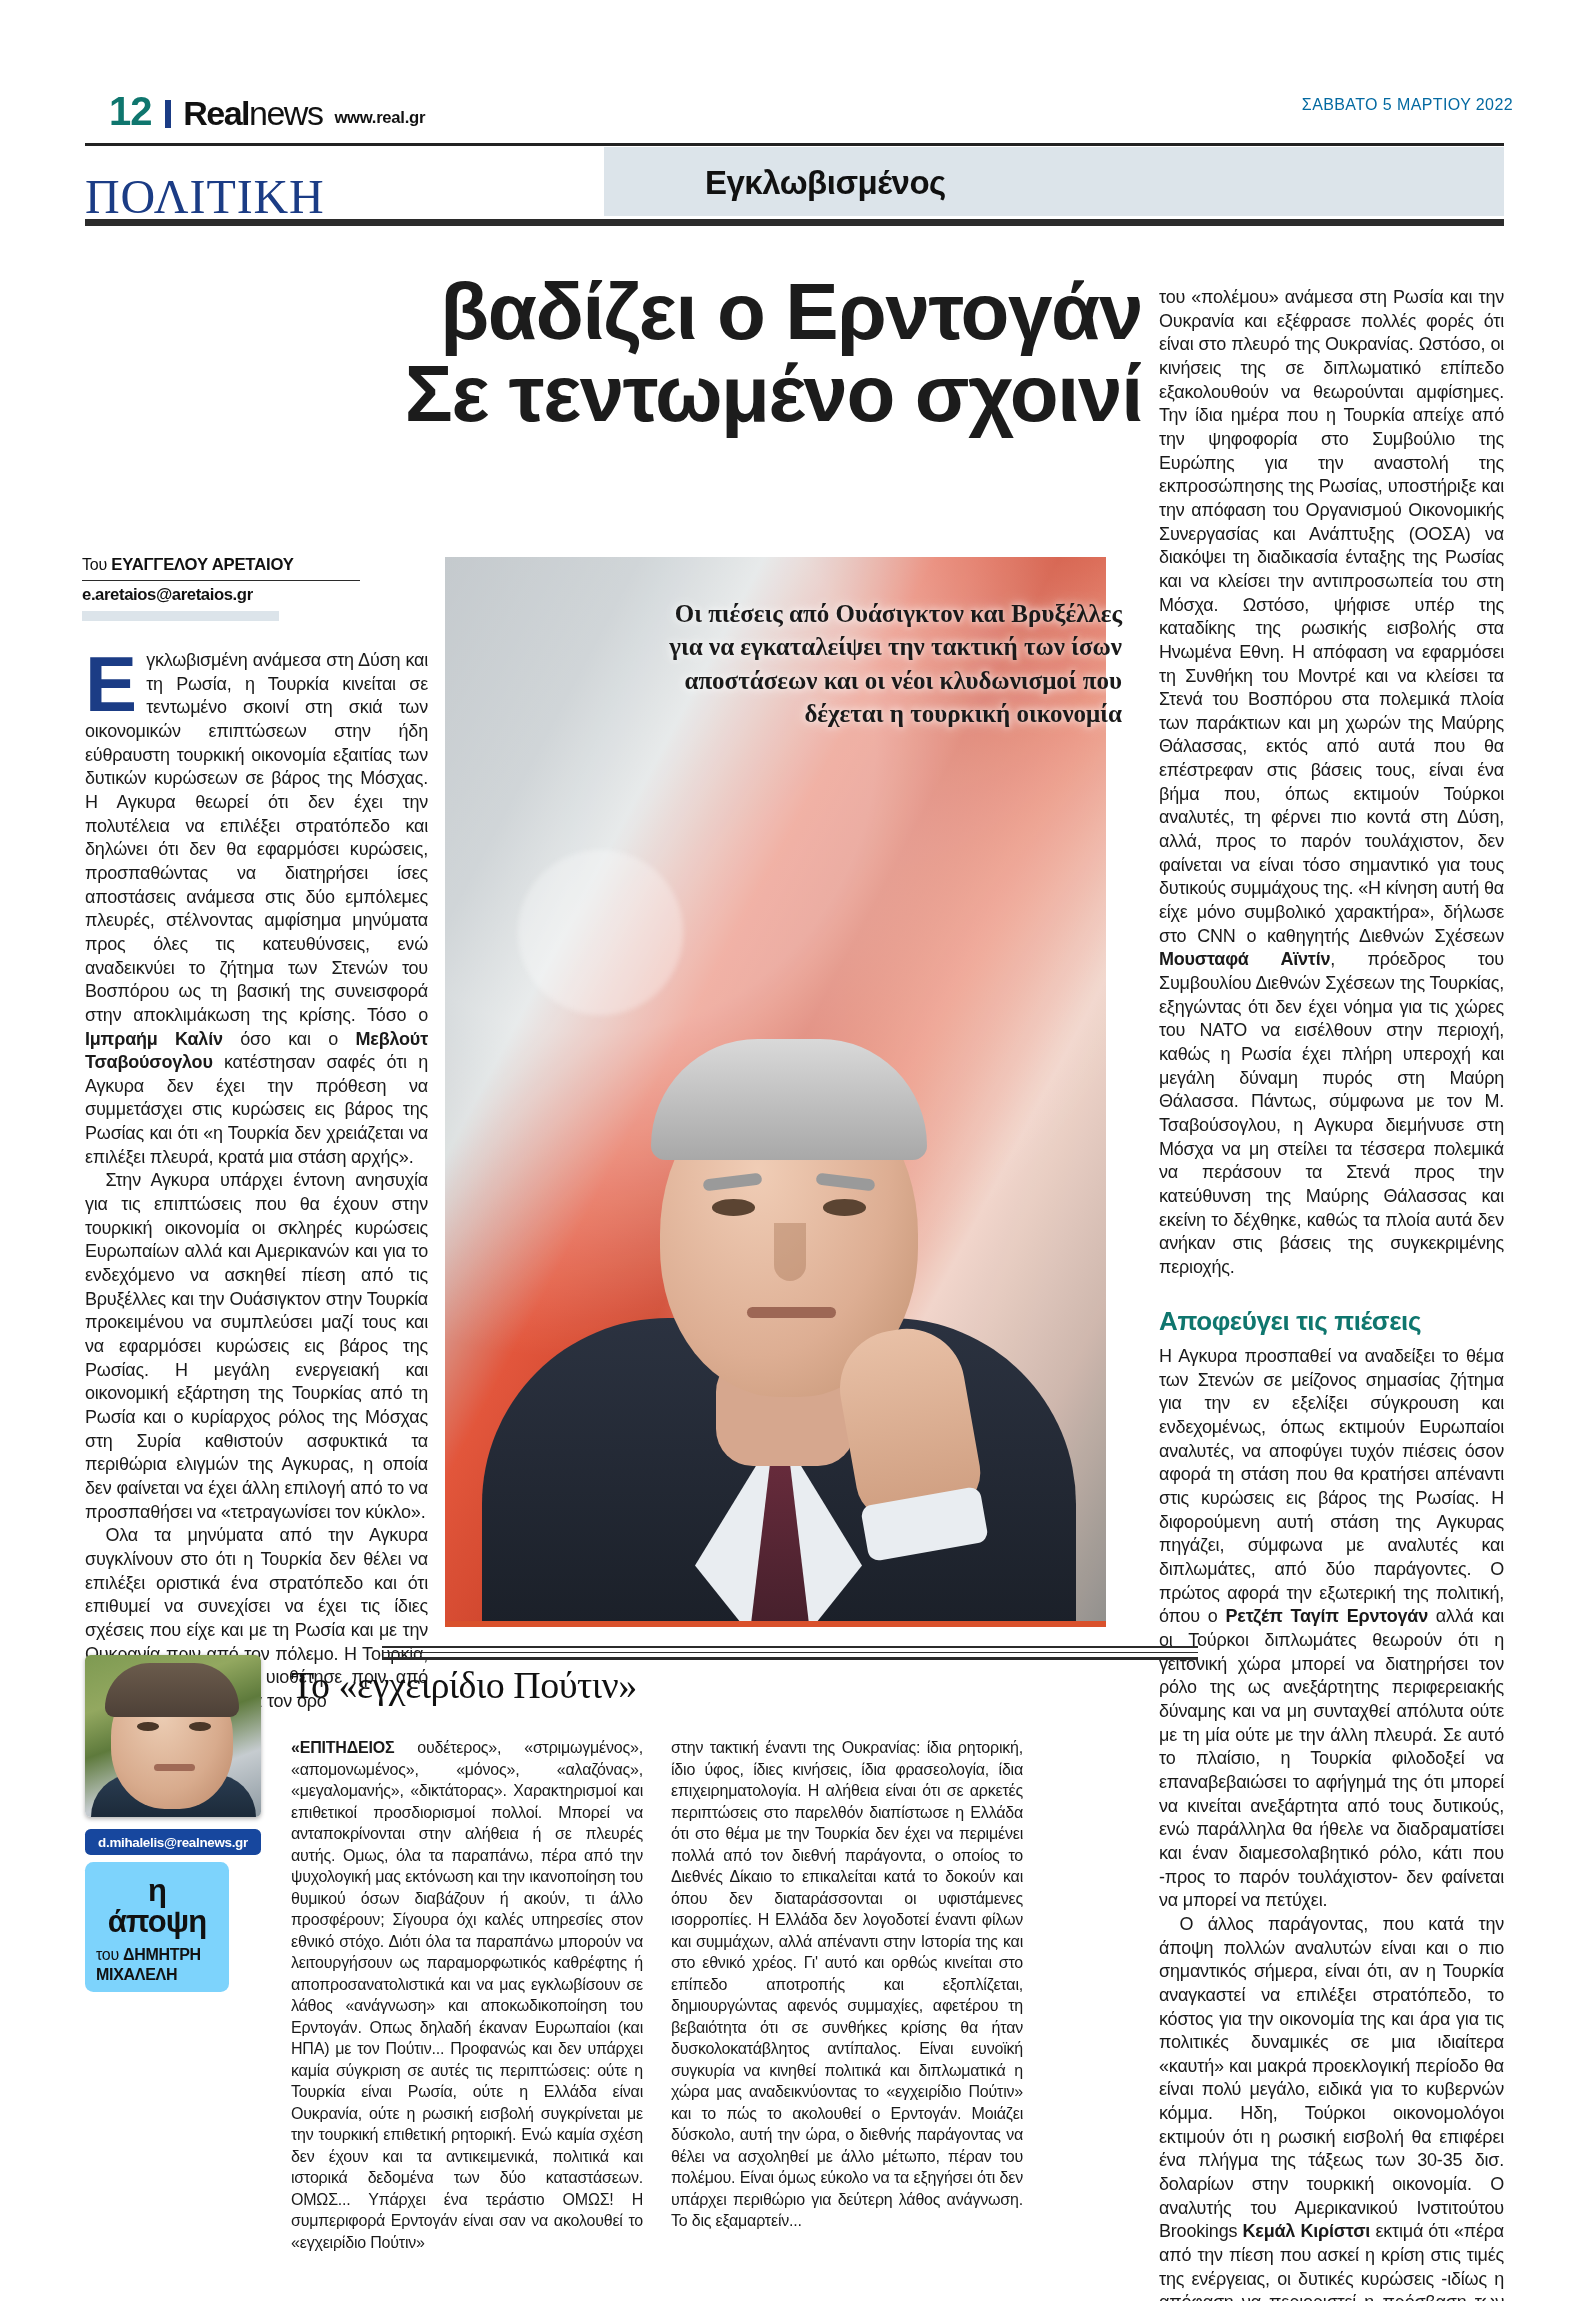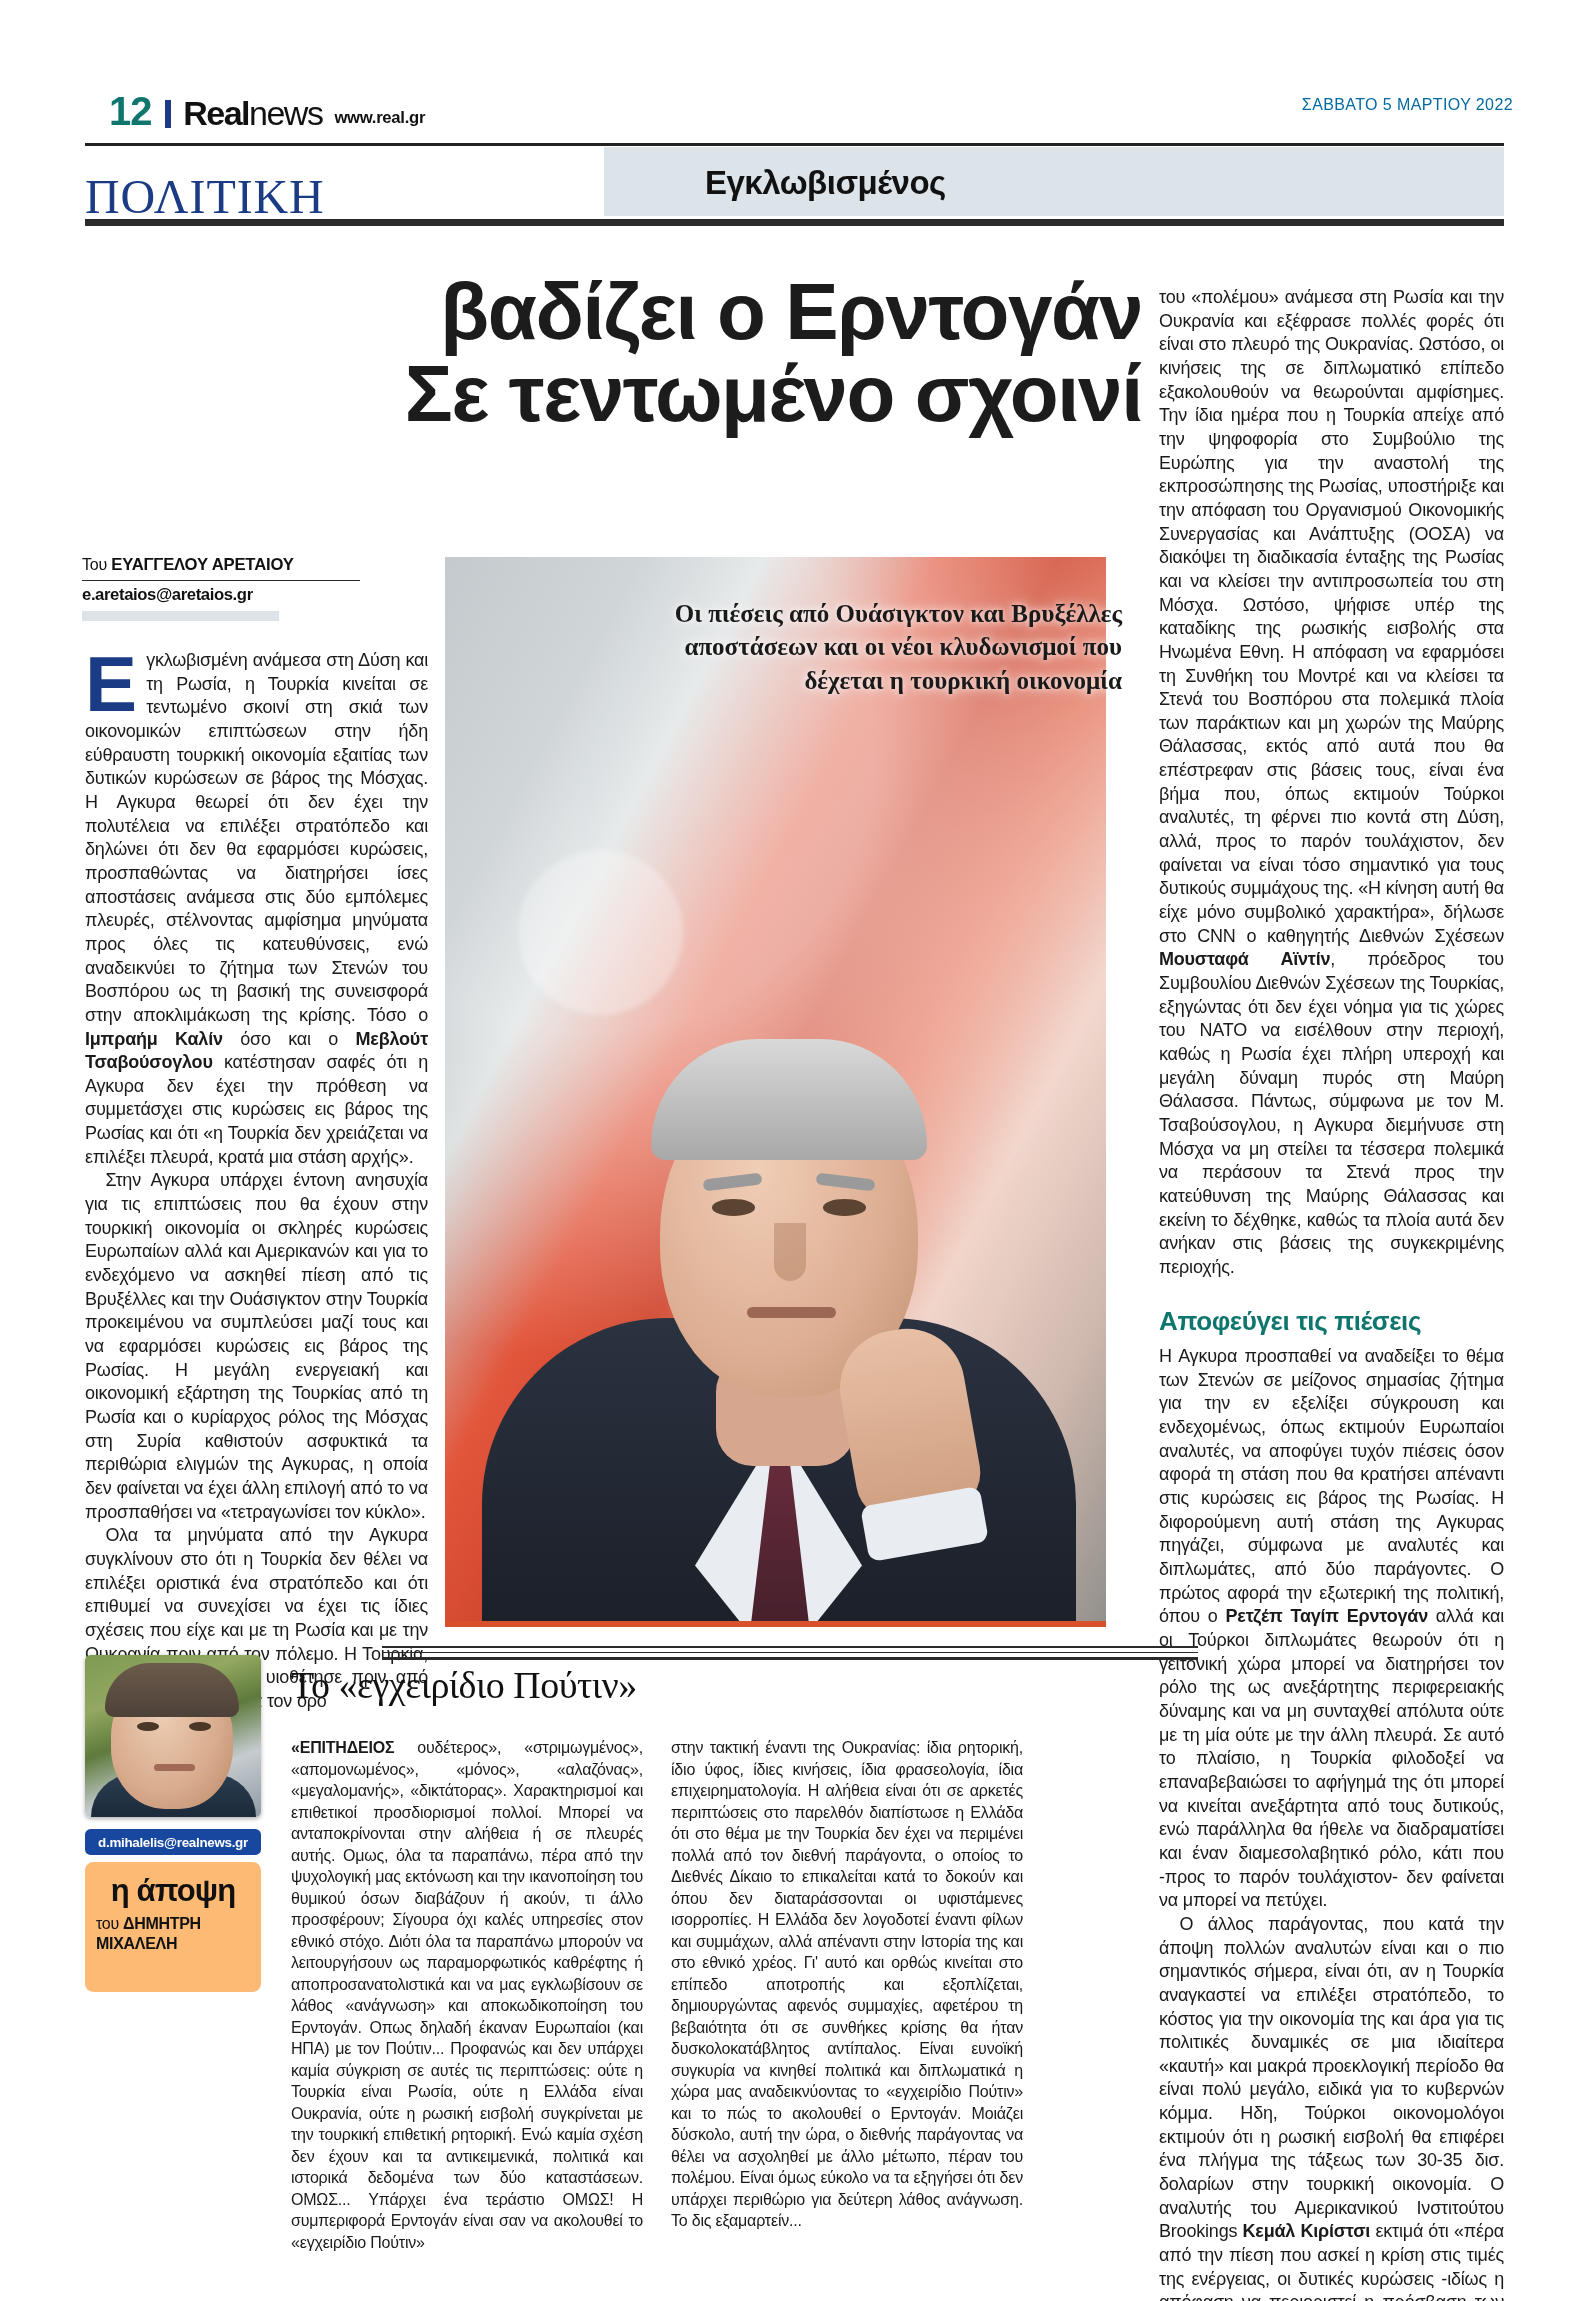--- a/index.html
+++ b/index.html
@@ -145,21 +145,21 @@
   .op-eye-r{position:absolute;left:104px;top:67px;width:22px;height:8.3px;border-radius:50%;background:#4a3728;}
   .op-mouth{position:absolute;left:69px;top:109px;width:41px;height:6.5px;border-radius:4.6px;background:#a06a56;}
   .op-shirt{position:absolute;left:5.6px;bottom:0;width:165px;height:43px;background:linear-gradient(180deg,#2a3d52,#1c2a39);border-radius:46px 46px 0 0;}
 
   .op-email{
     position:absolute;left:0;top:183px;width:176px;height:26px;border-radius:5.6px;background:#17479e;
     color:#fff;font-size:13.4px;font-weight:bold;display:flex;align-items:center;justify-content:center;
     letter-spacing:-0.3px;
   }
   .op-card{
-    position:absolute;left:0;top:216px;width:176px;height:130px;border-radius:8.3px;background:#fdba74;
+    position:absolute;left:0;top:216px;width:144px;height:130px;border-radius:8.3px;background:#7dd3fc;
     padding:13px 11px 0 11px;box-sizing:border-box;
   }
   .op-card .t1{font-size:31px;font-weight:bold;color:#111;letter-spacing:-0.9px;line-height:1;text-align:center;}
   .op-card .t2{font-size:16px;color:#111;margin-top:8.3px;line-height:1.25;letter-spacing:-0.3px;}
   .op-card .t2 b{font-weight:bold;}
 
   .op-title{
     position:absolute;left:206px;top:16.7px;width:649px;
     font-family:"Liberation Serif",serif;font-size:38px;color:#111;letter-spacing:-0.5px;
   }
@@ -226,20 +226,21 @@
       <div class="p-eye-l"></div>
       <div class="p-eye-r"></div>
       <div class="p-nose"></div>
       <div class="p-mouth"></div>
       <div class="p-hand"></div>
       <div class="p-cuff"></div>
     </div>
   </div>
   <div class="caption">
     <span>Οι πιέσεις από Ουάσιγκτον και Βρυξέλλες</span>
+    <span>για να εγκαταλείψει την τακτική των ίσων</span>
     <span>αποστάσεων και οι νέοι κλυδωνισμοί που</span>
     <span>δέχεται η τουρκική οικονομία</span>
   </div>
   <div class="photo-underline"></div>
 
   <div class="col col-1">
     <p class="first"><span class="dropcap">Ε</span><span>γκλωβισμένη ανάμεσα στη Δύση και τη Ρωσία, η Τουρκία κινείται σε τεντωμένο σκοινί στη σκιά των οικονομικών επιπτώσεων στην ήδη εύθραυστη τουρκική οικονομία εξαιτίας των δυτικών κυρώσεων σε βάρος της Μόσχας. Η Αγκυρα θεωρεί ότι δεν έχει την πολυτέλεια να επιλέξει στρατόπεδο και δηλώνει ότι δεν θα εφαρμόσει κυρώσεις, προσπαθώντας να διατηρήσει ίσες αποστάσεις ανάμεσα στις δύο εμπόλεμες πλευρές, στέλνοντας αμφίσημα μηνύματα προς όλες τις κατευθύνσεις, ενώ αναδεικνύει το ζήτημα των Στενών του Βοσπόρου ως τη βασική της συνεισφορά στην αποκλιμάκωση της κρίσης. Τόσο ο </span><b>Ιμπραήμ Καλίν</b><span> όσο και ο </span><b>Μεβλούτ Τσαβούσογλου</b><span> κατέστησαν σαφές ότι η Αγκυρα δεν έχει την πρόθεση να συμμετάσχει στις κυρώσεις εις βάρος της Ρωσίας και ότι «η Τουρκία δεν χρειάζεται να επιλέξει πλευρά, κρατά μια στάση αρχής».</span></p>
     <p>Στην Αγκυρα υπάρχει έντονη ανησυχία για τις επιπτώσεις που θα έχουν στην τουρκική οικονομία οι σκληρές κυρώσεις Ευρωπαίων αλλά και Αμερικανών και για το ενδεχόμενο να ασκηθεί πίεση από τις Βρυξέλλες και την Ουάσιγκτον στην Τουρκία προκειμένου να συμπλεύσει μαζί τους και να εφαρμόσει κυρώσεις εις βάρος της Ρωσίας. Η μεγάλη ενεργειακή και οικονομική εξάρτηση της Τουρκίας από τη Ρωσία και ο κυρίαρχος ρόλος της Μόσχας στη Συρία καθιστούν ασφυκτικά τα περιθώρια ελιγμών της Αγκυρας, η οποία δεν φαίνεται να έχει άλλη επιλογή από το να προσπαθήσει να «τετραγωνίσει τον κύκλο».</p>
     <p>Ολα τα μηνύματα από την Αγκυρα συγκλίνουν στο ότι η Τουρκία δεν θέλει να επιλέξει οριστικά ένα στρατόπεδο και ότι επιθυμεί να συνεχίσει να έχει τις ίδιες σχέσεις που είχε και με τη Ρωσία και με την Ουκρανία πριν από τον πόλεμο. Η Τουρκία, αλλάζοντας λεξιλόγιο, υιοθέτησε πριν από περίπου μία εβδομάδα τον όρο</p>
   </div>

